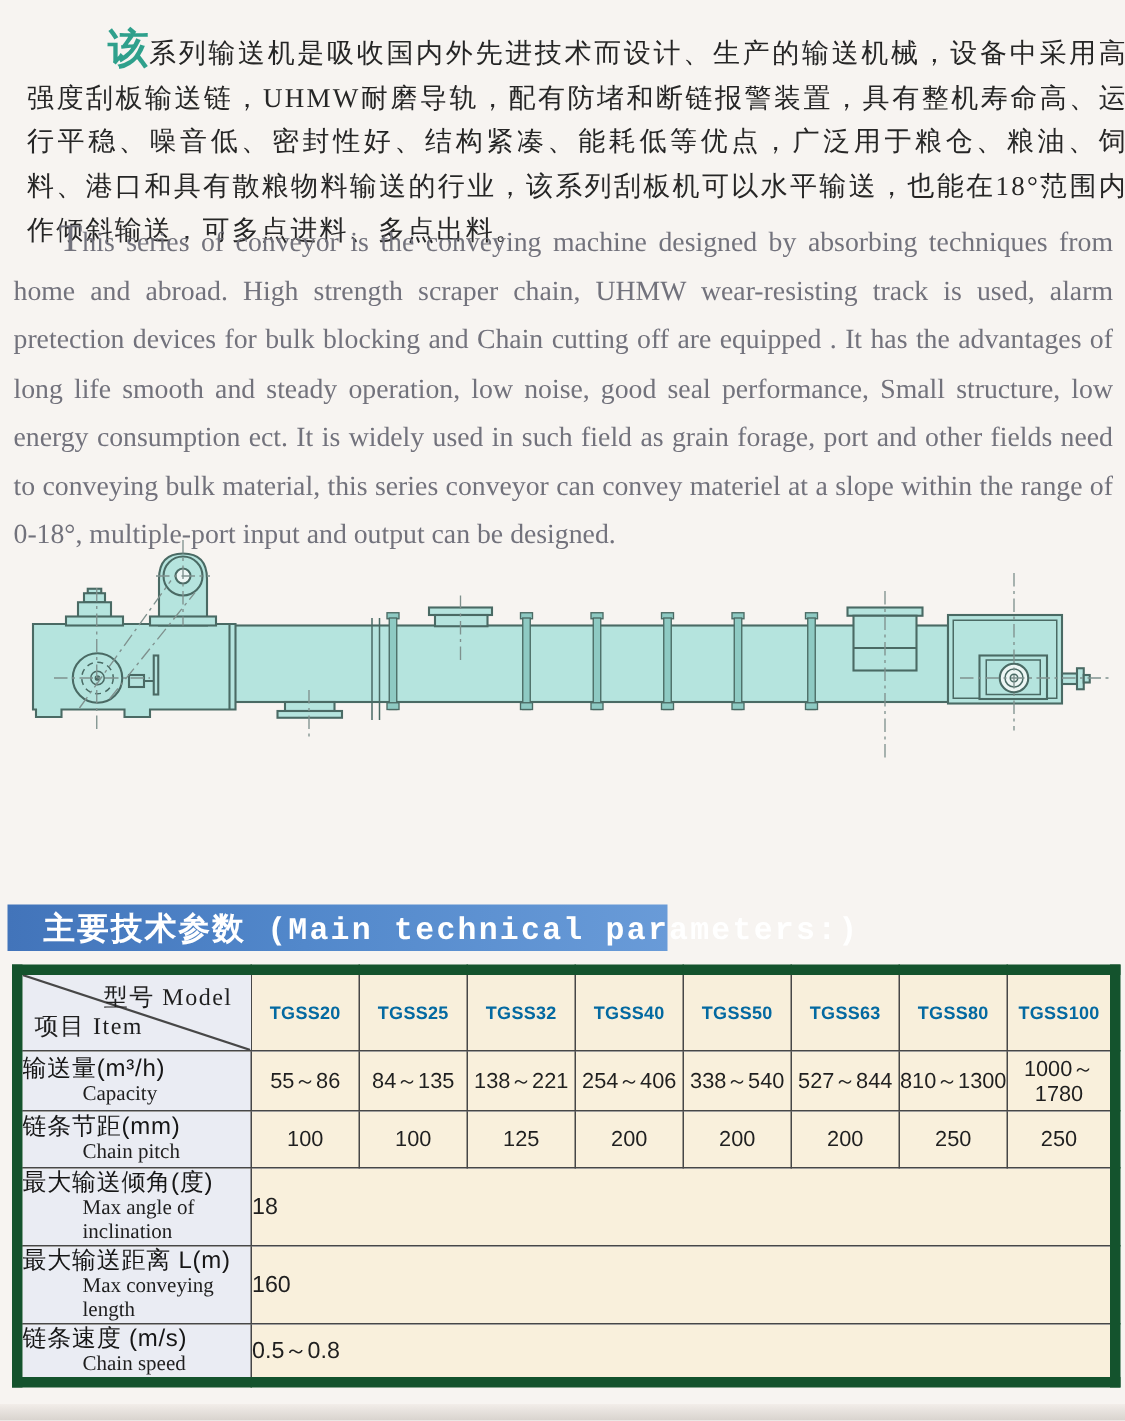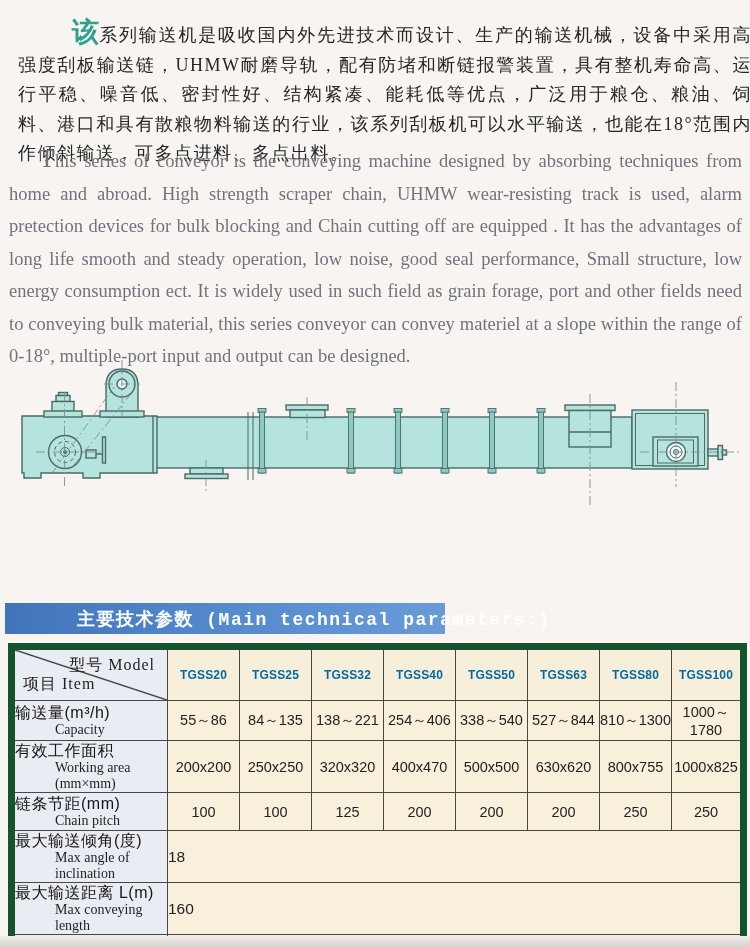--- a/index.html
+++ b/index.html
@@ -16,22 +16,22 @@
     text-indent:30px;font-family:"Liberation Serif",serif;}
   .en-lead{font-size:26px;}
 
   
   .drawing{position:absolute;top:342px;left:0;width:750px;height:175px;}
 
   
   .banner{position:absolute;top:603px;left:5px;width:440px;height:31px;
     background:linear-gradient(90deg,#4274ba 0%,#5288cb 45%,#699bd8 100%);
     display:flex;align-items:center;}
-  .banner span{color:#ffffff;font-weight:bold;font-size:18px;letter-spacing:1.5px;
-    padding-left:72px;font-family:"Liberation Mono","Liberation Sans",monospace;white-space:nowrap;text-align:right;}
+  .banner span{color:#ffffff;font-weight:bold;font-size:21px;letter-spacing:1.5px;
+    padding-left:24px;font-family:"Liberation Mono","Liberation Sans",monospace;white-space:nowrap;text-align:right;}
 
   
   table.params{position:absolute;top:643px;left:8px;width:734px;border-collapse:collapse;
     table-layout:fixed;border:7px solid #14532d;}
   table.params th,table.params td{border:1.3px solid #474747;padding:0;overflow:hidden;}
   tr.hdr{height:54px;}
   tr.r0{height:40px;} tr.r1{height:39px;} tr.r2{height:38px;}
   tr.r3{height:42px;margin-top:12px;} tr.r4{height:37px;} tr.r5{height:38px;}
   th.corner{position:relative;background:#eaecf3;}
   .corner svg{position:absolute;left:0;top:0;width:100%;height:100%;}
@@ -206,34 +206,20 @@
       </td>
       <td class="val">55～86</td>
       <td class="val">84～135</td>
       <td class="val">138～221</td>
       <td class="val">254～406</td>
       <td class="val">338～540</td>
       <td class="val">527～844</td>
       <td class="val">810～1300</td>
       <td class="val">1000～1780</td>
     </tr>
-    <tr class="r1">
-      <td class="label">
-        <span class="lcn">有效工作面积</span>
-        <span class="len">Working area (mm×mm)</span>
-      </td>
-      <td class="val">200x200</td>
-      <td class="val">250x250</td>
-      <td class="val">320x320</td>
-      <td class="val">400x470</td>
-      <td class="val">500x500</td>
-      <td class="val">630x620</td>
-      <td class="val">800x755</td>
-      <td class="val">1000x825</td>
-    </tr>
     <tr class="r2">
       <td class="label">
         <span class="lcn">链条节距(mm)</span>
         <span class="len">Chain pitch</span>
       </td>
       <td class="val">100</td>
       <td class="val">100</td>
       <td class="val">125</td>
       <td class="val">200</td>
       <td class="val">200</td>

